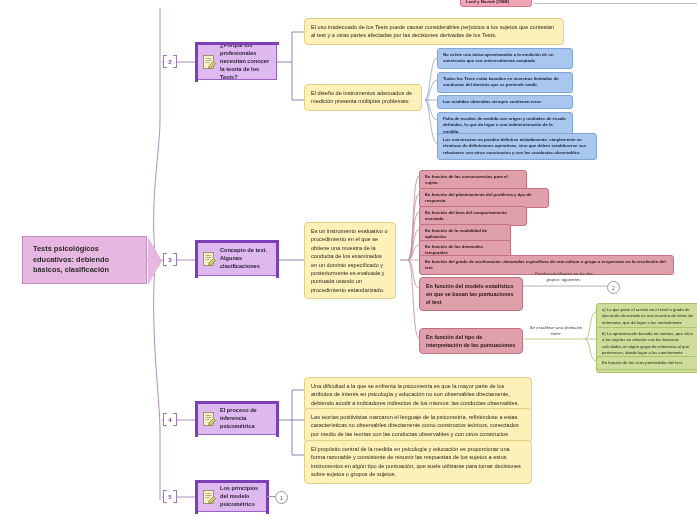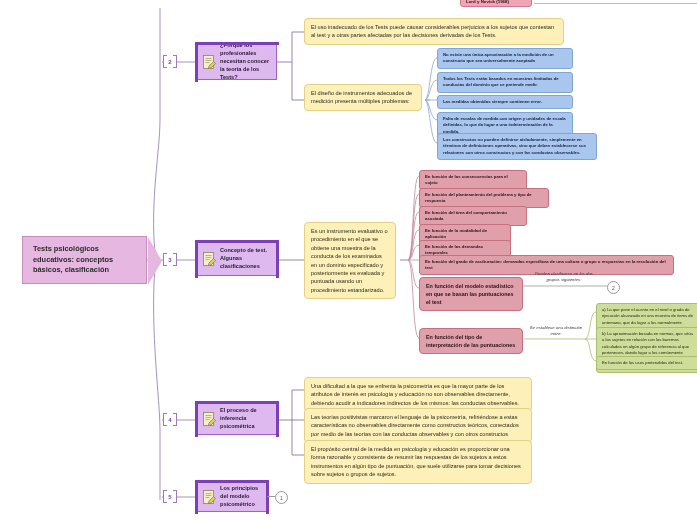--- a/index.html
+++ b/index.html
@@ -157,21 +157,21 @@
     </g>
 
     <g fill="none" stroke="#8a76a8" stroke-width="0.9">
       <path d="M277,420 L292,420 L292,390 L304,390"></path>
       <path d="M292,420 L304,420"></path>
       <path d="M292,420 L292,455 L304,455"></path>
     </g>
   </svg>
 
   <div class="node root">
-    <span>Tests psicológicos educativos: conceptos básicos, clasificación</span>
+    <span>Tests psicológicos educativos: debiendo básicos, clasificación</span>
     <span class="arrowtip"></span>
   </div>
 
   <div class="node rbox-top" style="left:460px;top:-4px;width:72px;">
     <span>Lord y Novick (1968)</span>
   </div>
   <div style="position:absolute;left:534px;top:3px;width:163px;height:1px;background:#bdbdbd;"></div>
 
   <div class="bracket" style="left:163px;top:55px;">
     <span>2</span>

